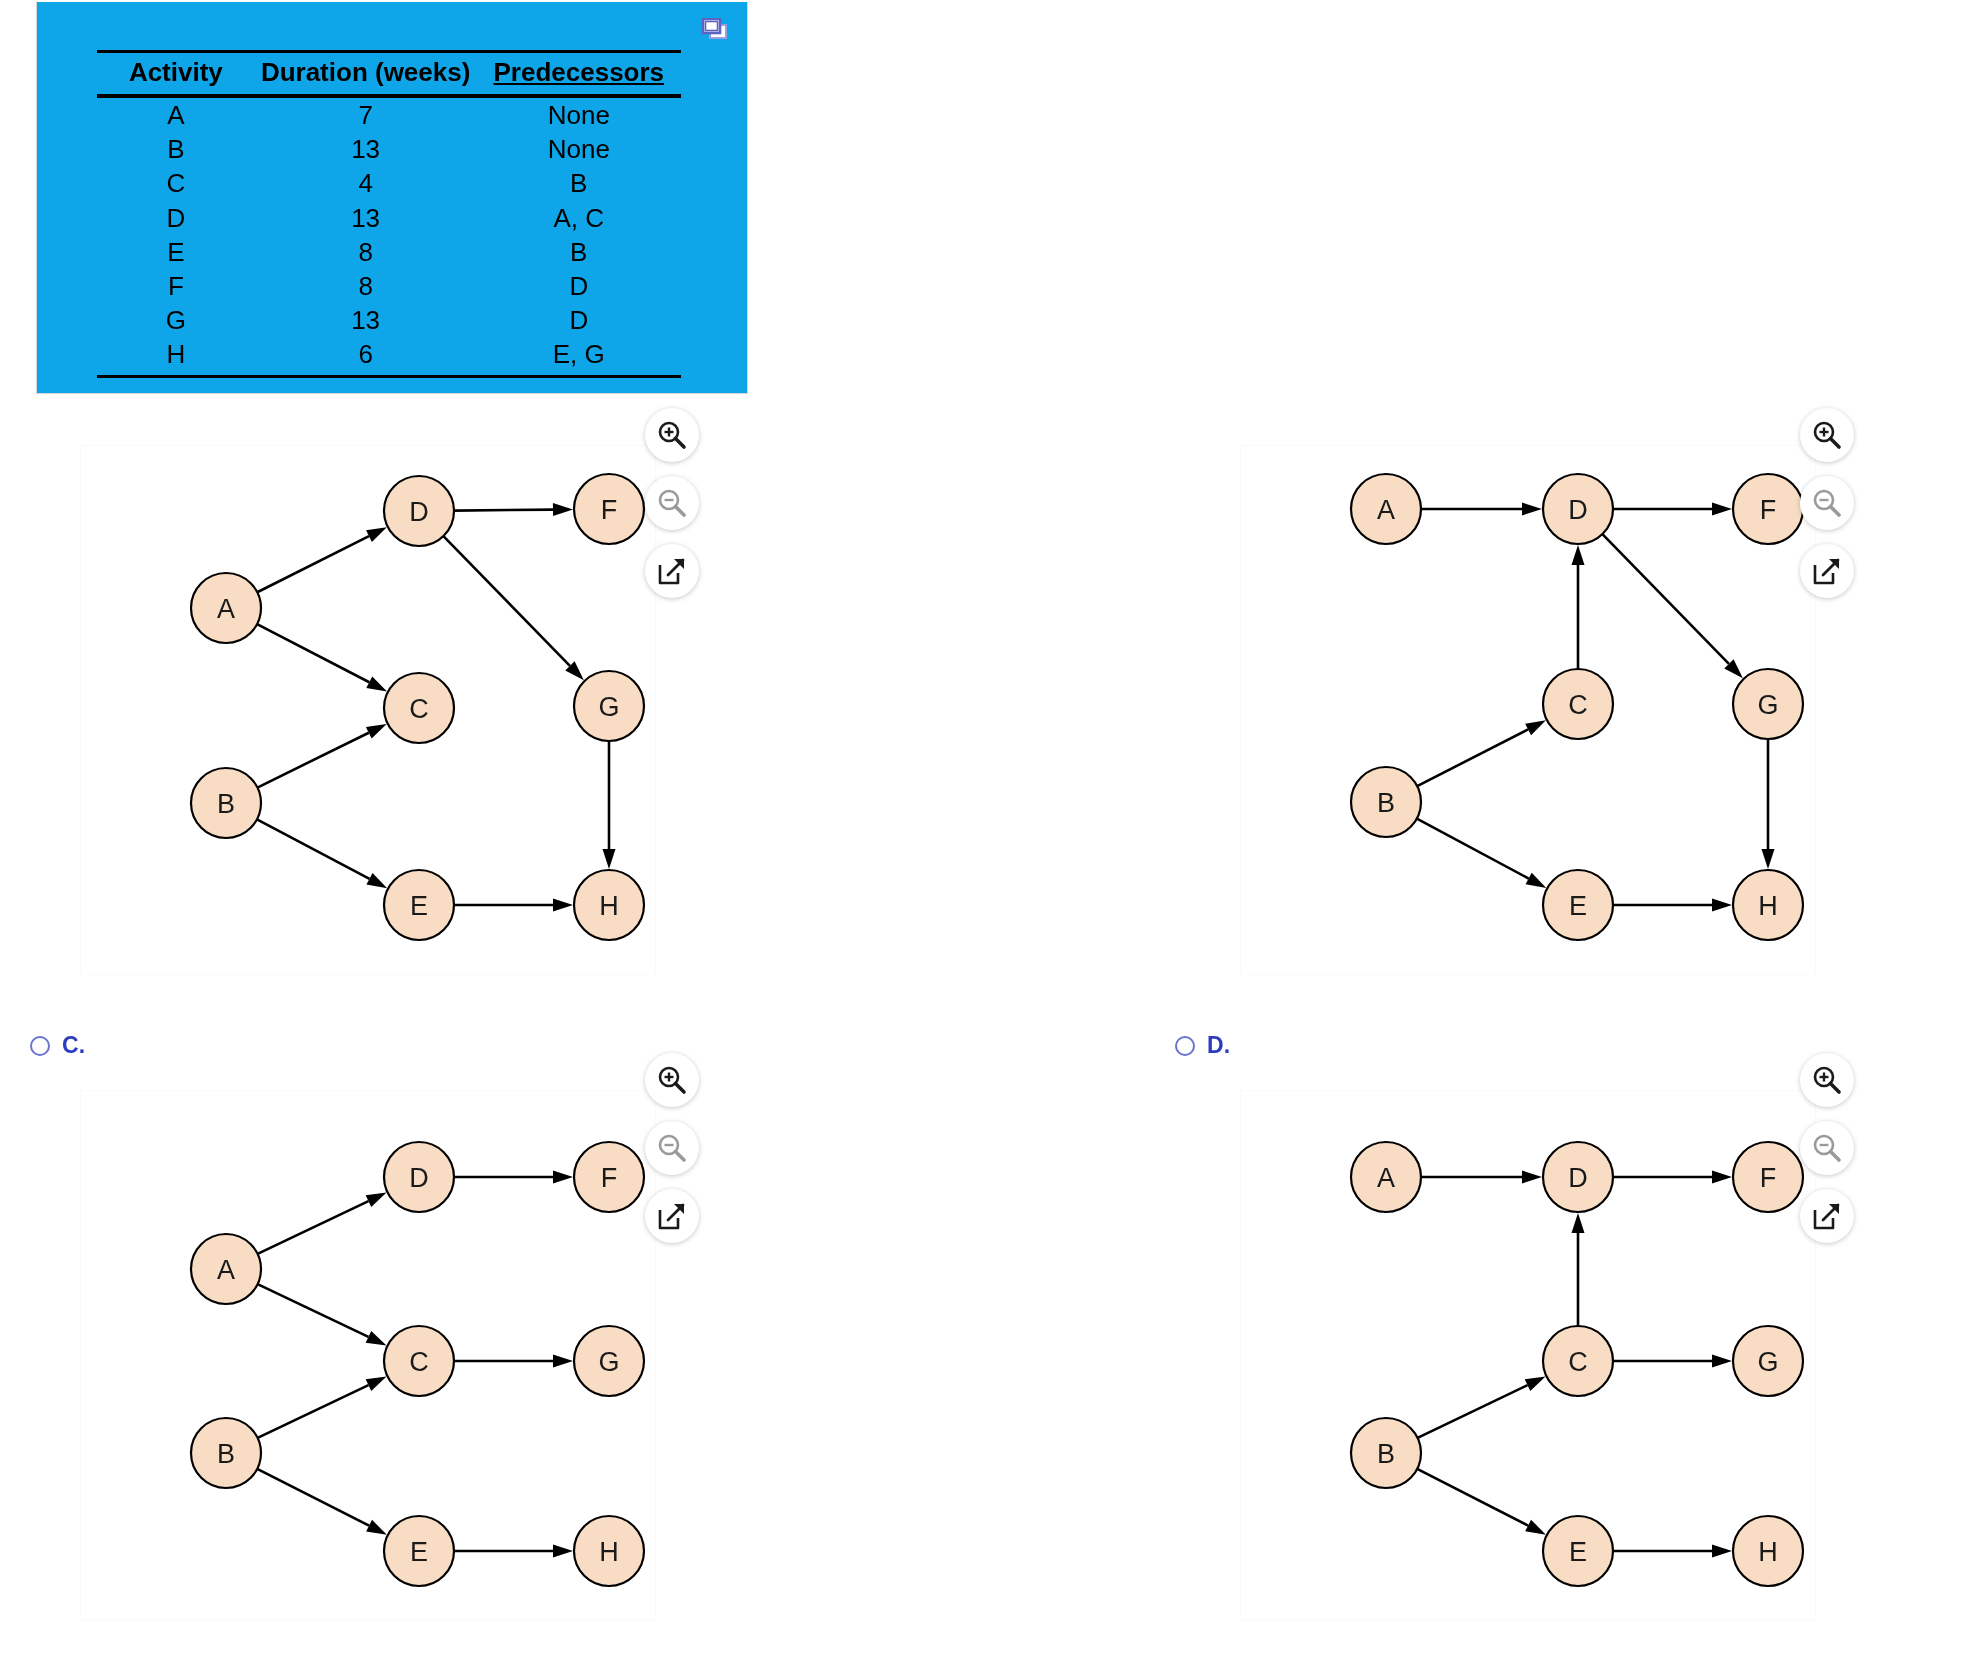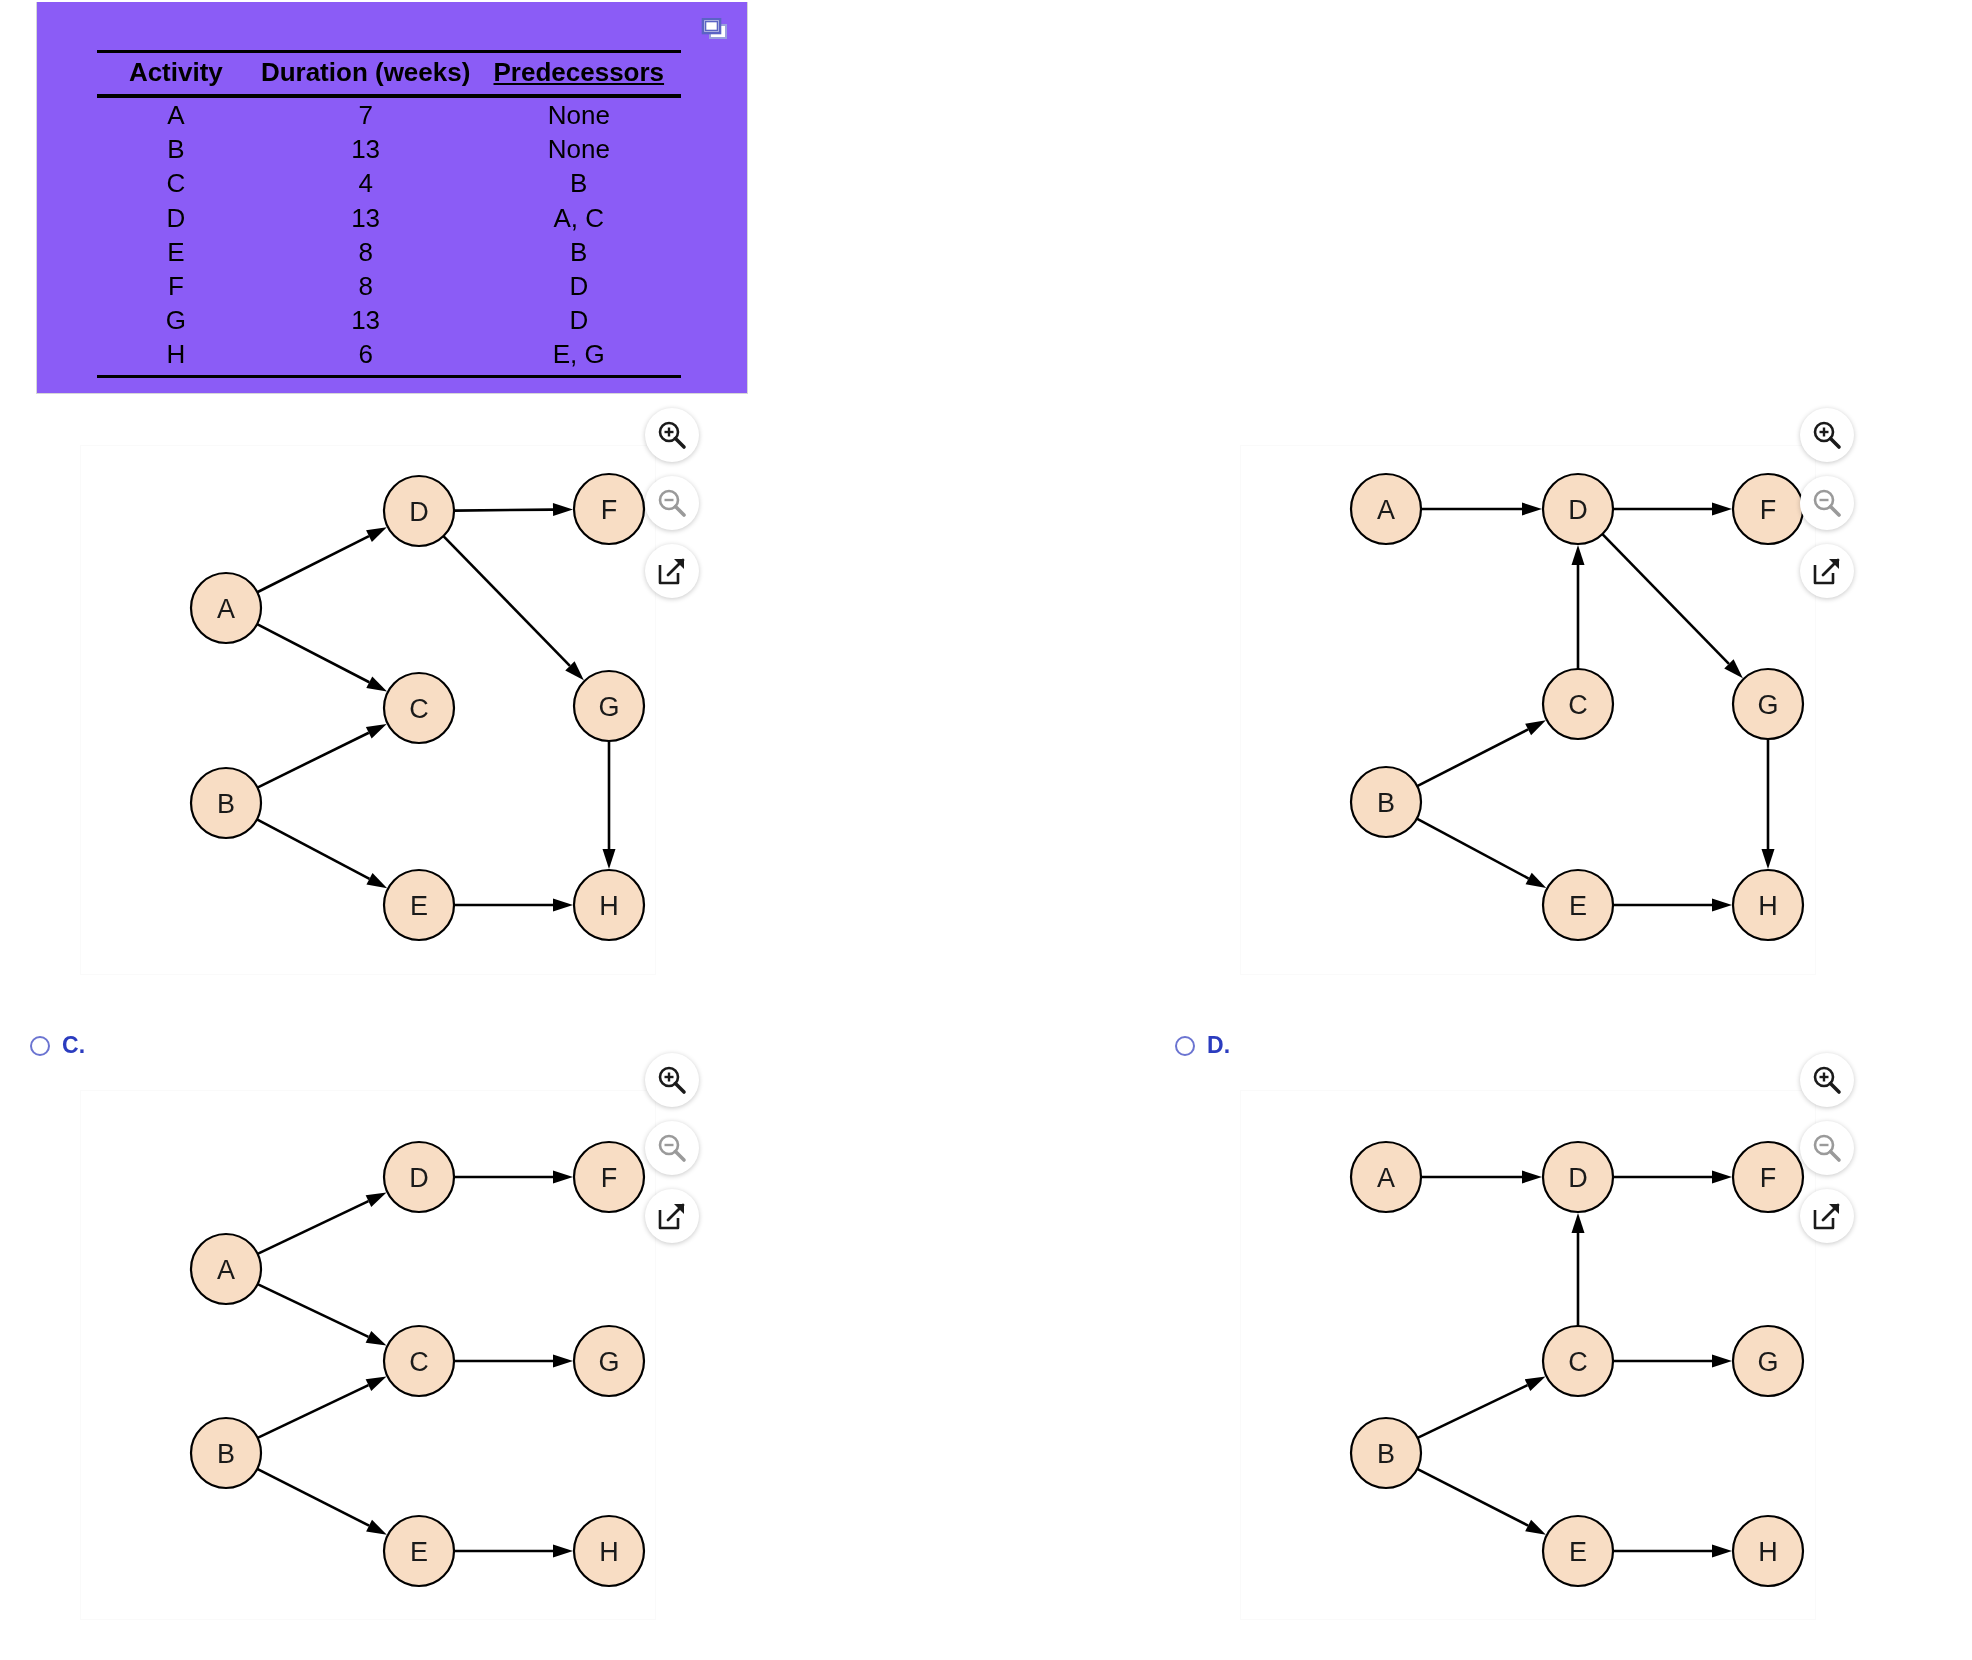--- a/index.html
+++ b/index.html
@@ -18,21 +18,21 @@
   
   #table-panel {
     position: absolute;
     left: 36px;
     top: 2px;
     width: 712px;
     height: 392px;
     border: 1px solid #d6d6d8;
     border-top: none;
     box-sizing: border-box;
-    background: #8b5cf6;
+    background: #0ea5e9;
   }
   #windows-icon {
     position: absolute;
     right: 18px;
     top: 16px;
     width: 28px;
     height: 26px;
   }
   #activity-table {
     position: absolute;

